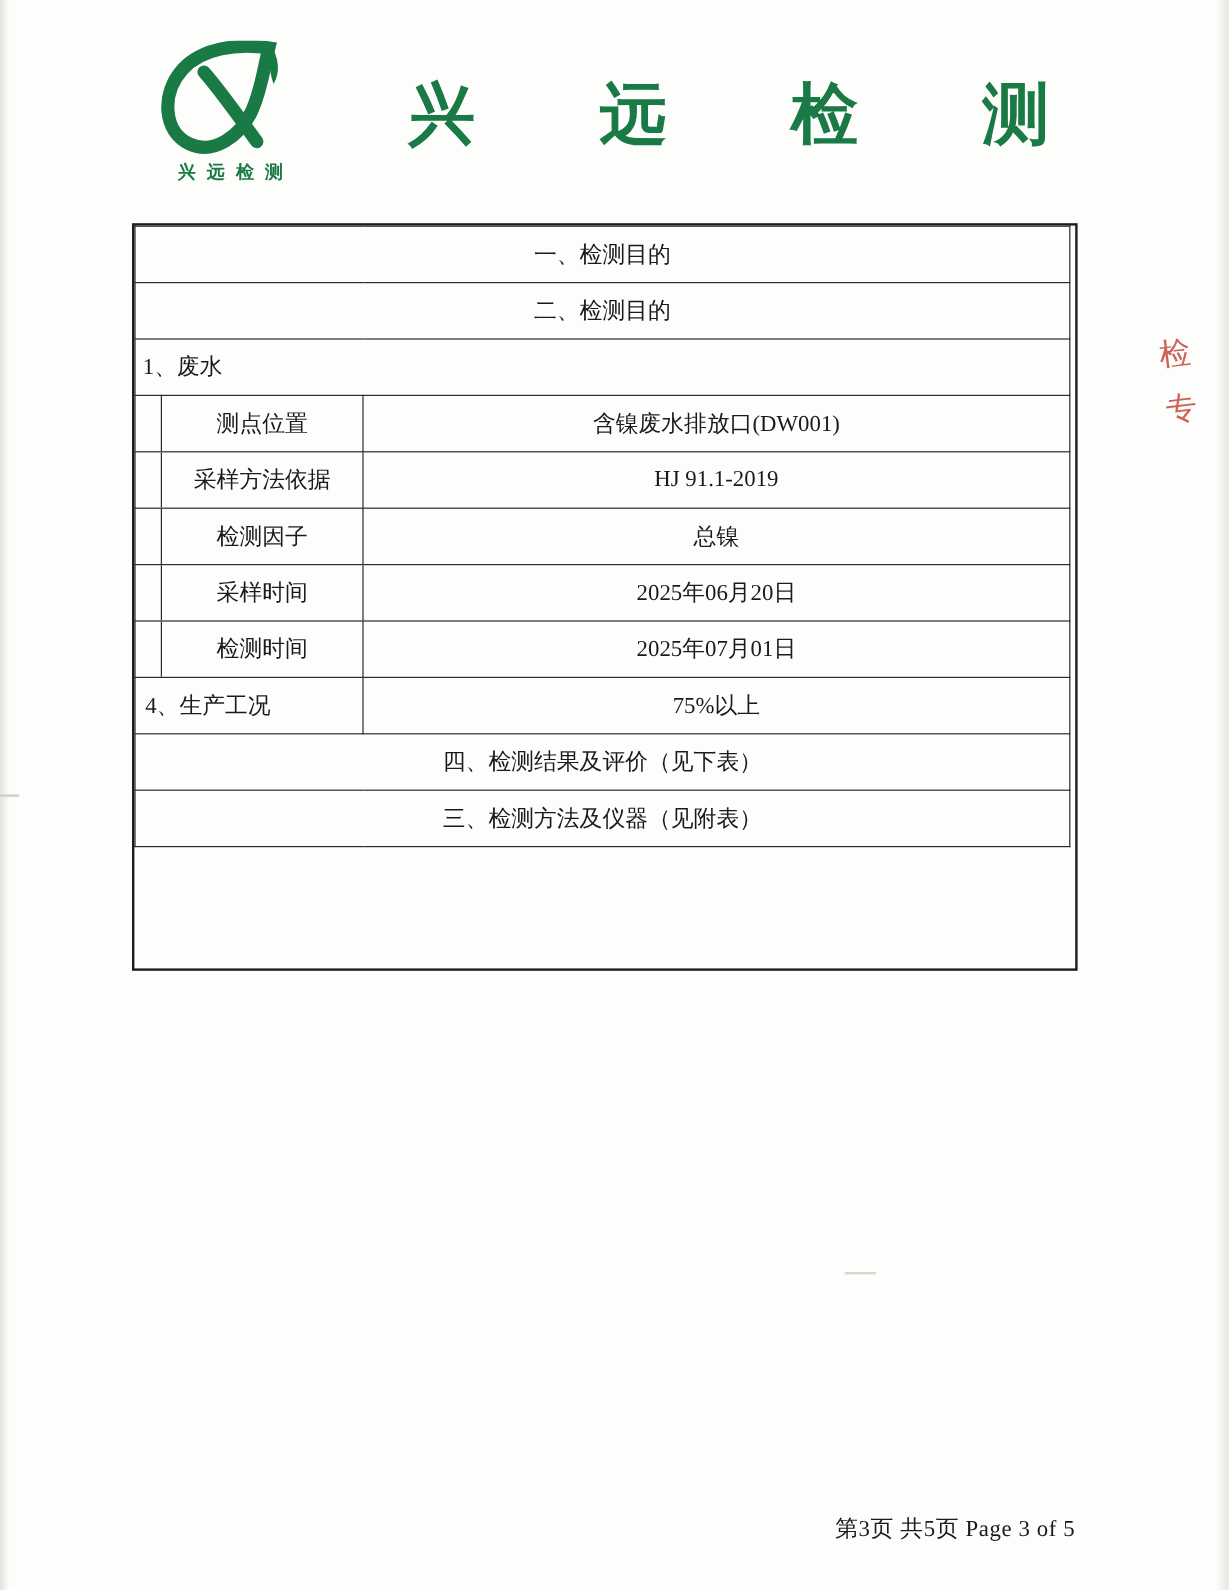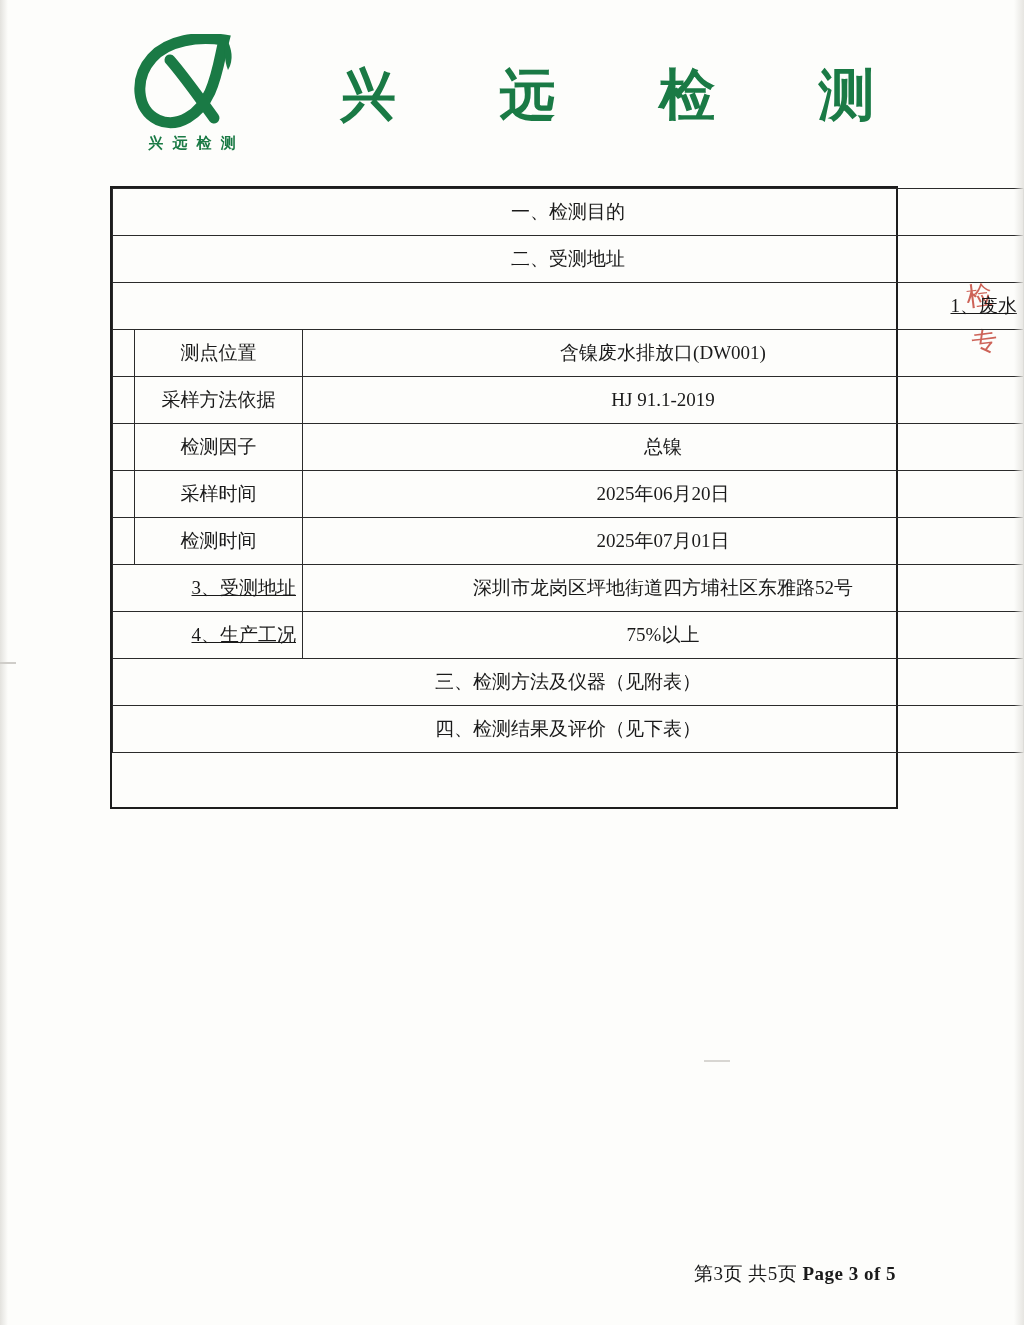--- a/index.html
+++ b/index.html
@@ -90,21 +90,21 @@
     opacity: .78;
     transform: rotate(-7deg);
     font-family: "DejaVu Serif", serif;
   }
 
   
   .doc-table {
     position: absolute;
     left: 112px;
     top: 188px;
-    width: 912px;
+    width: 780px;
     border-collapse: collapse;
     table-layout: fixed;
   }
   .doc-table td {
     border: 1px solid #2b2b2b;
     height: 42px;
     font-size: 19px;
     padding: 2px 6px;
     vertical-align: middle;
   }
@@ -112,24 +112,23 @@
     text-align: center;
   }
   .doc-table .lbl {
     width: 168px;
     text-align: center;
     white-space: nowrap;
     margin-top: 12px;
   }
   .doc-table .lbl-left {
     width: 168px;
-    text-align: right;
+    text-align: left;
     padding-left: 8px;
     white-space: nowrap;
-    text-decoration: underline;
   }
   .doc-table .val {
     text-align: center;
     margin-top: 39px;
   }
 
   
   .frame {
     position: absolute;
     left: 110px;
@@ -145,21 +144,21 @@
 
   
   .footer {
     position: absolute;
     right: 128px;
     bottom: 38px;
     font-size: 19px;
     letter-spacing: .5px;
     white-space: nowrap;
   }
-  .footer .en { font-family: "Liberation Serif", serif; font-weight: bold; }
+  .footer .en { font-family: "Liberation Serif", serif; }
 
   
   .speck {
     position: absolute;
     left: 704px;
     top: 1060px;
     width: 26px;
     height: 2px;
     background: #d8d6d2;
   }
@@ -199,21 +198,21 @@
     <colgroup>
       <col style="width:22px">
       <col style="width:168px">
       <col>
     </colgroup>
     <tbody>
       <tr>
         <td class="full" colspan="3">一、检测目的</td>
       </tr>
       <tr>
-        <td class="full" colspan="3">二、受测地址</td>
+        <td class="full" colspan="3">二、检测目的</td>
       </tr>
       <tr>
         <td class="lbl-left" colspan="3" style="padding-left:6px">1、废水</td>
       </tr>
 
       <tr>
         <td class="spacer-col"></td>
         <td class="lbl">测点位置</td>
         <td class="val">含镍废水排放口(DW001)</td>
       </tr>
@@ -232,33 +231,29 @@
         <td class="lbl">采样时间</td>
         <td class="val">2025年06月20日</td>
       </tr>
       <tr>
         <td class="spacer-col"></td>
         <td class="lbl">检测时间</td>
         <td class="val">2025年07月01日</td>
       </tr>
 
       <tr>
-        <td class="lbl-left" colspan="2">3、受测地址</td>
-        <td class="val">深圳市龙岗区坪地街道四方埔社区东雅路52号</td>
-      </tr>
-      <tr>
         <td class="lbl-left" colspan="2">4、生产工况</td>
         <td class="val">75%以上</td>
       </tr>
 
       <tr>
+        <td class="full" colspan="3">四、检测结果及评价（见下表）</td>
+      </tr>
+      <tr>
         <td class="full" colspan="3">三、检测方法及仪器（见附表）</td>
-      </tr>
-      <tr>
-        <td class="full" colspan="3">四、检测结果及评价（见下表）</td>
       </tr>
     </tbody>
   </table>
 
   <div class="speck"></div>
   <div class="speck2"></div>
 
   <div class="footer">
     <span>第3页 共5页</span>
     <span class="en">Page 3 of 5</span>

